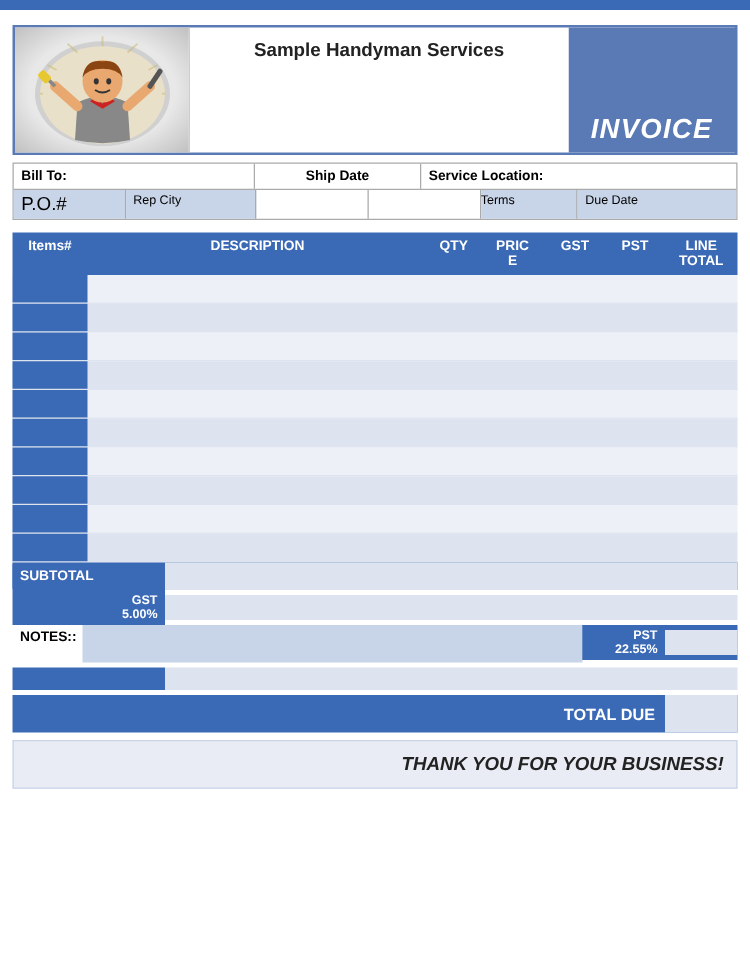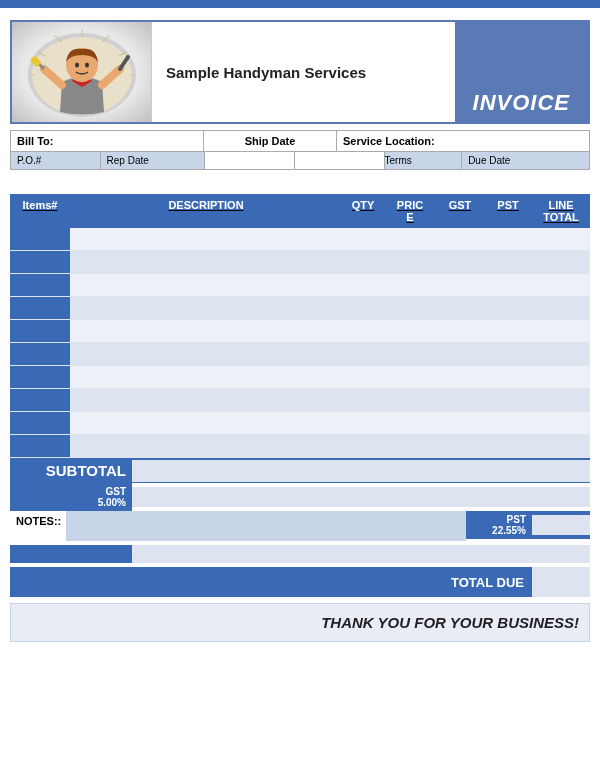--- a/index.html
+++ b/index.html
@@ -33,21 +33,21 @@
       flex-shrink: 0;
     }
     .handyman-figure {
       width: 120px;
       height: 90px;
     }
     .header-company {
       flex: 1;
       padding: 10px 14px;
       display: flex;
-      flex-direction: column;
+      flex-direction: row;
       justify-content: center;
     }
     .company-name {
       font-size: 15px;
       font-weight: bold;
       color: #222;
     }
     .company-address {
       font-size: 11px;
       color: #333;
@@ -99,21 +99,21 @@
     }
     .service-location-label { font-weight: bold; }
     .bill-bottom-row {
       display: flex;
     }
     .po-box {
       flex: 1;
       padding: 3px 6px;
       border-right: 1px solid #aaa;
       background: #c8d4e8;
-      font-size: 10px;
+      font-size: 15px;
     }
     .rep-box {
       flex: 1.2;
       padding: 3px 6px;
       border-right: 1px solid #aaa;
       background: #c8d4e8;
       font-size: 10px;
     }
     .ship-date-val, .ship-via-val {
       flex: 1;
@@ -130,22 +130,21 @@
     }
     .due-date-box {
       flex: 1.5;
       padding: 3px 6px;
       background: #c8d4e8;
       font-size: 10px;
     }
 
     
     .items-section {
-      margin: 24px 10px 0 10px;
-      text-decoration: underline;
+      margin: 10px 10px 0 10px;
     }
     .items-header {
       display: flex;
       background: #3a6ab5;
       color: #fff;
       font-weight: bold;
       font-size: 11px;
     }
     .col-item { width: 60px; padding: 5px 4px; text-align: center; flex-shrink: 0; }
     .col-desc { flex: 1; padding: 5px 4px; text-align: center; }
@@ -178,25 +177,24 @@
     .subtotal-area {
       margin: 0 10px;
     }
     .subtotal-row {
       display: flex;
       background: #3a6ab5;
       align-items: center;
     }
     .subtotal-label-cell {
       width: 122px; 
-      text-align: right;
       padding: 4px 6px;
       color: #fff;
       font-weight: bold;
-      font-size: 15px;
+      font-size: 11px;
       background: #3a6ab5;
     }
     .subtotal-spacer {
       flex: 1;
       background: #dde3ef;
       height: 22px;
     }
     .subtotal-value {
       width: 58px;
       background: #dde3ef;
@@ -398,21 +396,21 @@
     <div class="bill-to-box">
       <span class="bill-to-label">Bill To:</span>
     </div>
     <div class="ship-date-box">Ship Date</div>
     <div class="service-location-box">
       <span class="service-location-label">Service Location:</span>
     </div>
   </div>
   <div class="bill-bottom-row">
     <div class="po-box">P.O.#</div>
-    <div class="rep-box">Rep Date</div>
+    <div class="rep-box">Rep City</div>
     <div class="ship-date-val"></div>
     <div class="ship-via-val"></div>
     <div class="terms-box">Terms</div>
     <div class="due-date-box">Due Date</div>
   </div>
 </div>
 
 <div class="items-section">
   <div class="items-header">
     <div class="col-item">Items#</div>

